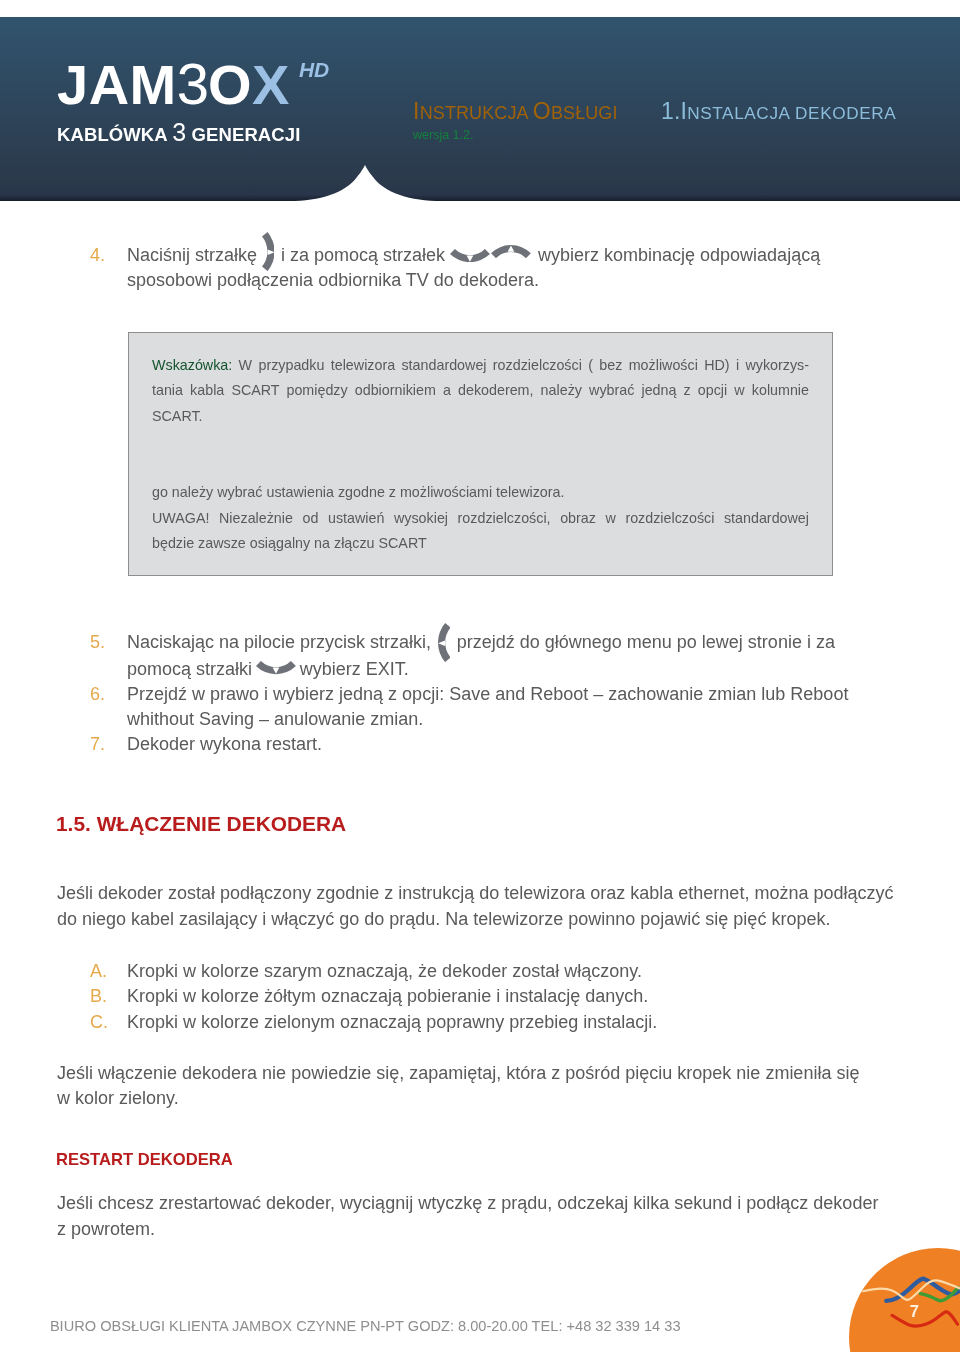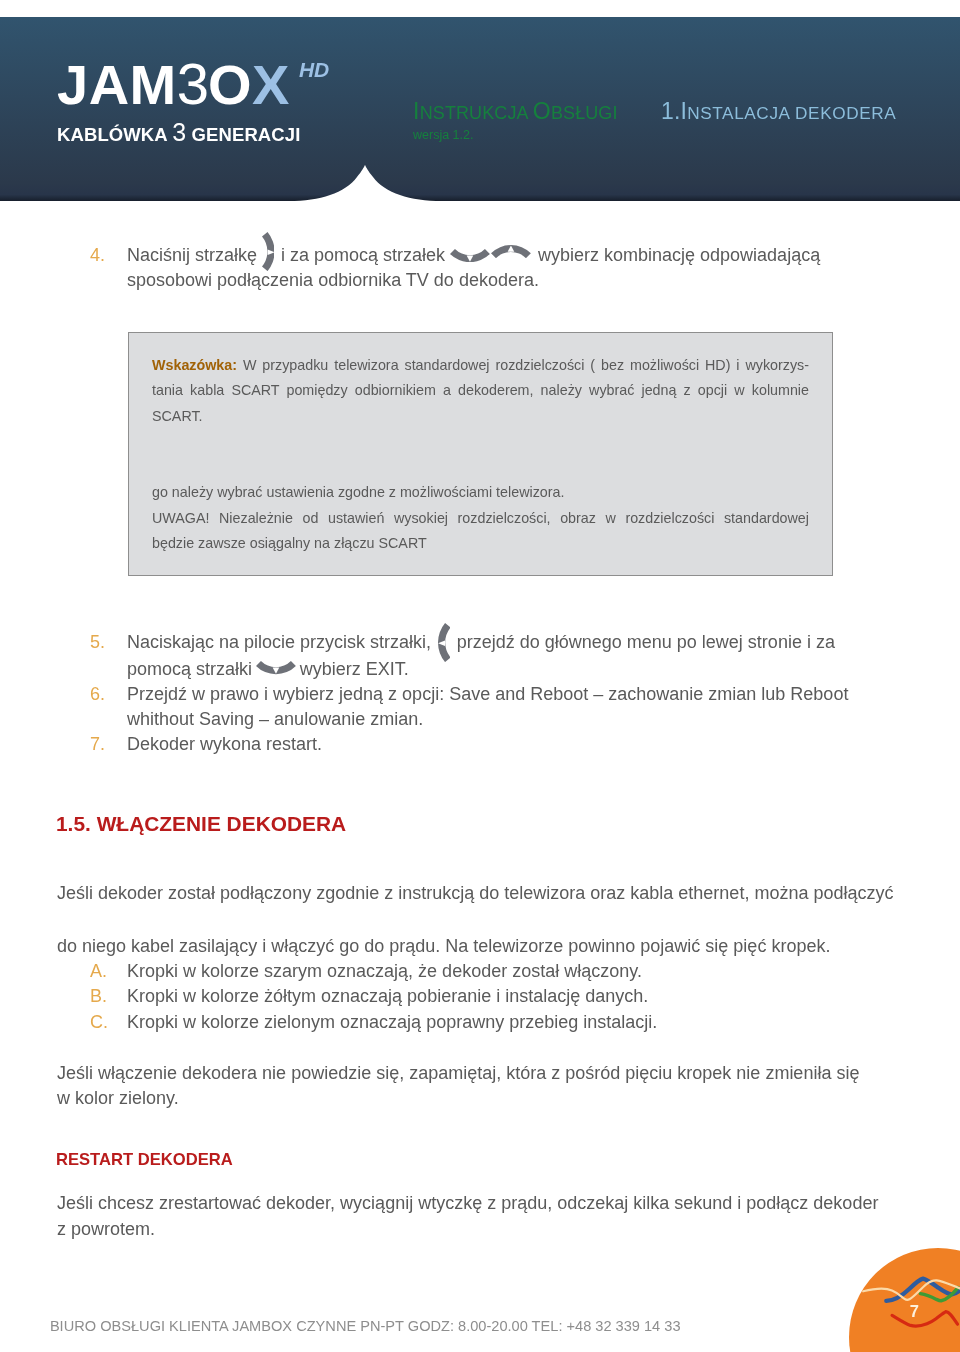--- a/index.html
+++ b/index.html
@@ -17,21 +17,21 @@
              font-size:56px;letter-spacing:0.5px;line-height:40px;color:#ffffff;
              white-space:nowrap;position:relative;height:46px;}
   .logo-main .x{color:#9cc0e4;}
   .logo-main .three{font-weight:normal;font-size:58px;letter-spacing:-1px;}
   .logo-hd{color:#9cc0e4;font-size:21px;font-weight:bold;font-style:italic;
            position:relative;top:-27px;left:9px;letter-spacing:0px;}
   .logo-sub{margin-top:14px;font-size:18.5px;font-weight:bold;color:#ffffff;
             letter-spacing:0.1px;white-space:nowrap;line-height:17px;}
   .logo-sub .three{font-weight:normal;font-size:25px;}
 
-  .hdr-title{position:absolute;left:413px;top:86px;color:#15803d;
+  .hdr-title{position:absolute;left:413px;top:86px;color:#a16207;
              font-size:23px;letter-spacing:0.3px;white-space:nowrap;line-height:16px;text-align:center;}
   .hdr-title .sc{font-size:18px;letter-spacing:0.1px;}
   .hdr-ver{position:absolute;left:413px;top:112px;color:#15803d;
            font-size:12.5px;white-space:nowrap;line-height:12px;}
   .hdr-sec{position:absolute;left:661px;top:86px;color:#8cbddb;
            font-size:23px;letter-spacing:0.2px;white-space:nowrap;line-height:16px;}
   .hdr-sec .sc{font-size:17.2px;letter-spacing:0.6px;}
 
   
   .content{position:absolute;left:0;top:0;width:960px;height:1352px;
@@ -42,21 +42,21 @@
   .tnum{position:absolute;font-size:18px;line-height:18px;color:#e5a94c;
         white-space:nowrap;}
 
   .icn{position:absolute;}
 
   
   .tipbox{position:absolute;left:128px;top:332px;width:705px;height:244px;
           background:#dcdddf;border:1px solid #8e8e8e;box-sizing:border-box;}
   .tipl{position:absolute;left:152px;width:657px;font-size:14.3px;
         line-height:14.3px;color:#5a5a5a;}
-  .tipl b{color:#a16207;font-weight:bold;}
+  .tipl b{color:#14532d;font-weight:normal;}
   .tipj{text-align:justify;}
   .tipj::after{content:"";display:inline-block;width:100%;}
 
   h2.sect{position:absolute;left:47px;top:805px;margin:9px;font-size:20.9px;
           font-weight:bold;color:#b91c1c;letter-spacing:0px;line-height:20.9px;}
   h2.sect2{top:1143px;font-size:16.6px;line-height:16.6px;}
 
   
   .footer{position:absolute;left:49.9px;top:1319.2px;color:#8e8e8e;font-size:14.6px;
           letter-spacing:0px;white-space:nowrap;line-height:14.6px;}
@@ -156,21 +156,21 @@
 
     <div class="tnum" style="left:90px;top:684.7px">6.</div>
     <div class="tline" style="left:127px;top:684.7px">Przejdź w prawo i wybierz jedną z opcji:  Save and Reboot – zachowanie zmian lub Reboot</div>
     <div class="tline" style="left:127px;top:709.7px">whithout Saving – anulowanie zmian.</div>
 
     <div class="tnum" style="left:90px;top:734.7px">7.</div>
     <div class="tline" style="left:127px;top:734.7px">Dekoder wykona restart.</div>
 
     <h2 class="sect">1.5. WŁĄCZENIE DEKODERA</h2>
     <div class="tline" style="left:57px;top:883.7px">Jeśli dekoder został podłączony zgodnie z instrukcją do telewizora oraz kabla ethernet, można podłączyć</div>
-    <div class="tline" style="left:57px;top:937px">do niego kabel zasilający i włączyć go do prądu.  Na telewizorze powinno pojawić się pięć kropek.</div>
+    <div class="tline" style="left:57px;top:910px">do niego kabel zasilający i włączyć go do prądu.  Na telewizorze powinno pojawić się pięć kropek.</div>
 
     <div class="tnum" style="left:90px;top:961.7px">A.</div>
     <div class="tline" style="left:127px;top:961.7px">Kropki w kolorze szarym oznaczają, że dekoder został włączony.</div>
     <div class="tnum" style="left:90px;top:986.7px">B.</div>
     <div class="tline" style="left:127px;top:986.7px">Kropki w kolorze żółtym oznaczają pobieranie i instalację danych.</div>
     <div class="tnum" style="left:90px;top:1012.7px">C.</div>
     <div class="tline" style="left:127px;top:1012.7px">Kropki w kolorze zielonym oznaczają poprawny przebieg instalacji.</div>
 
     <div class="tline" style="left:57px;top:1063.7px">Jeśli włączenie dekodera nie powiedzie się, zapamiętaj, która z pośród pięciu kropek nie zmieniła się</div>
     <div class="tline" style="left:57px;top:1088.7px">w kolor zielony.</div>

